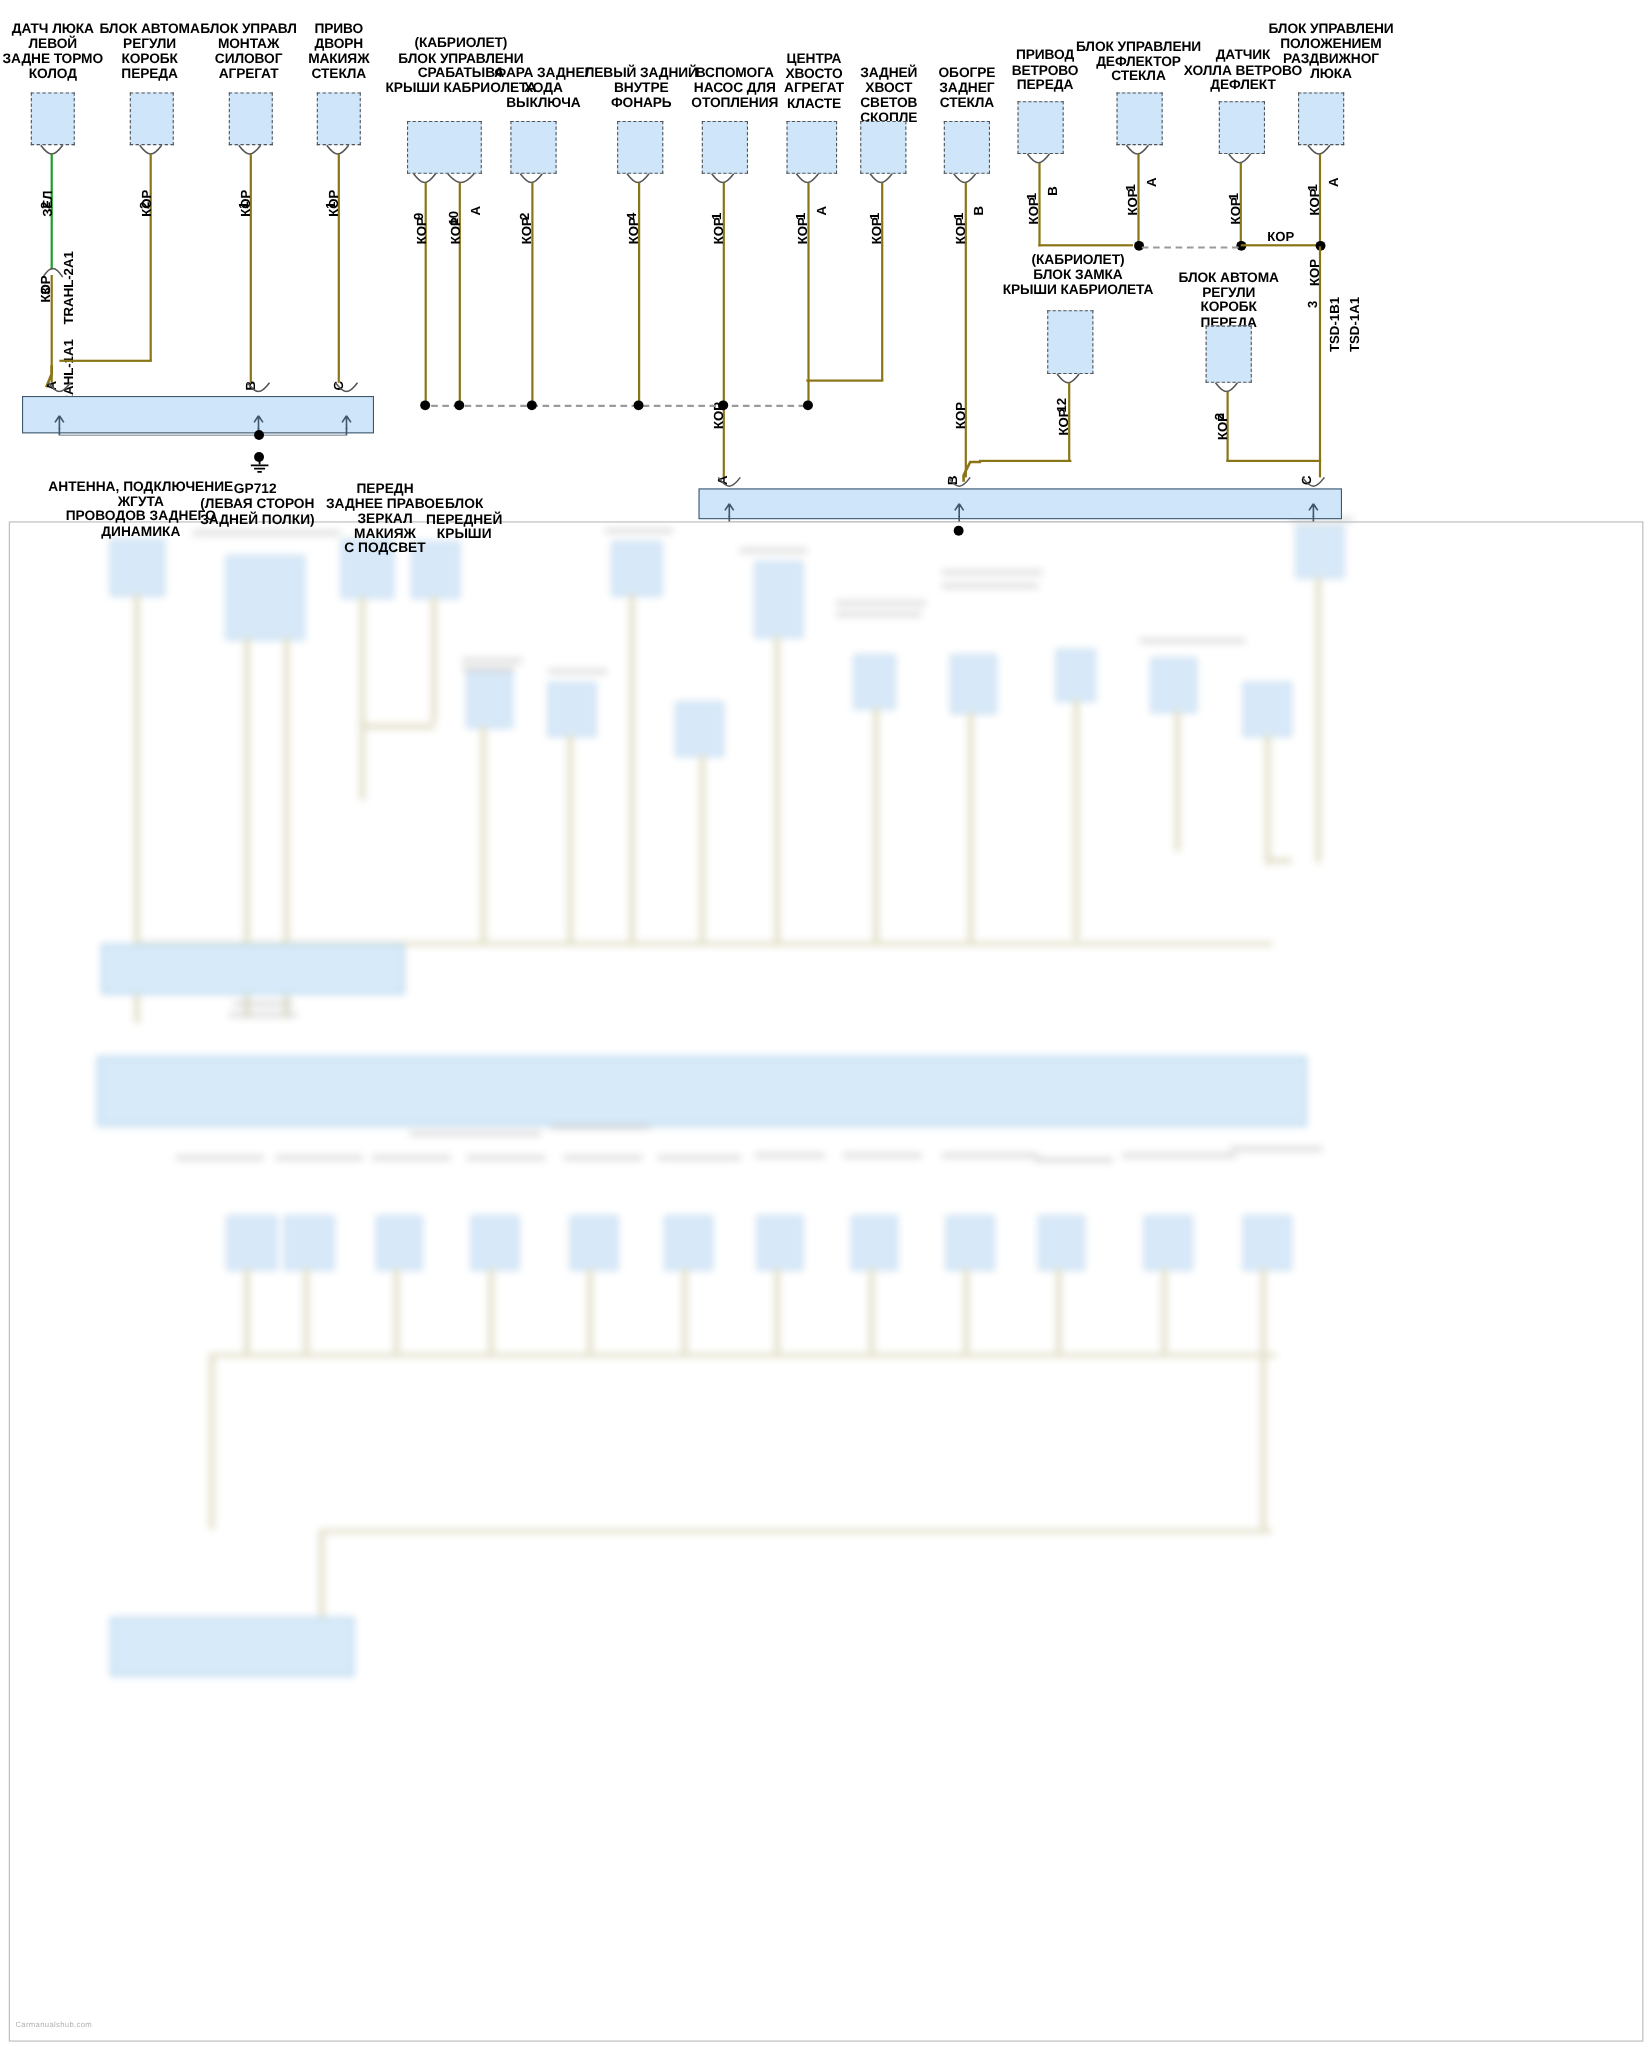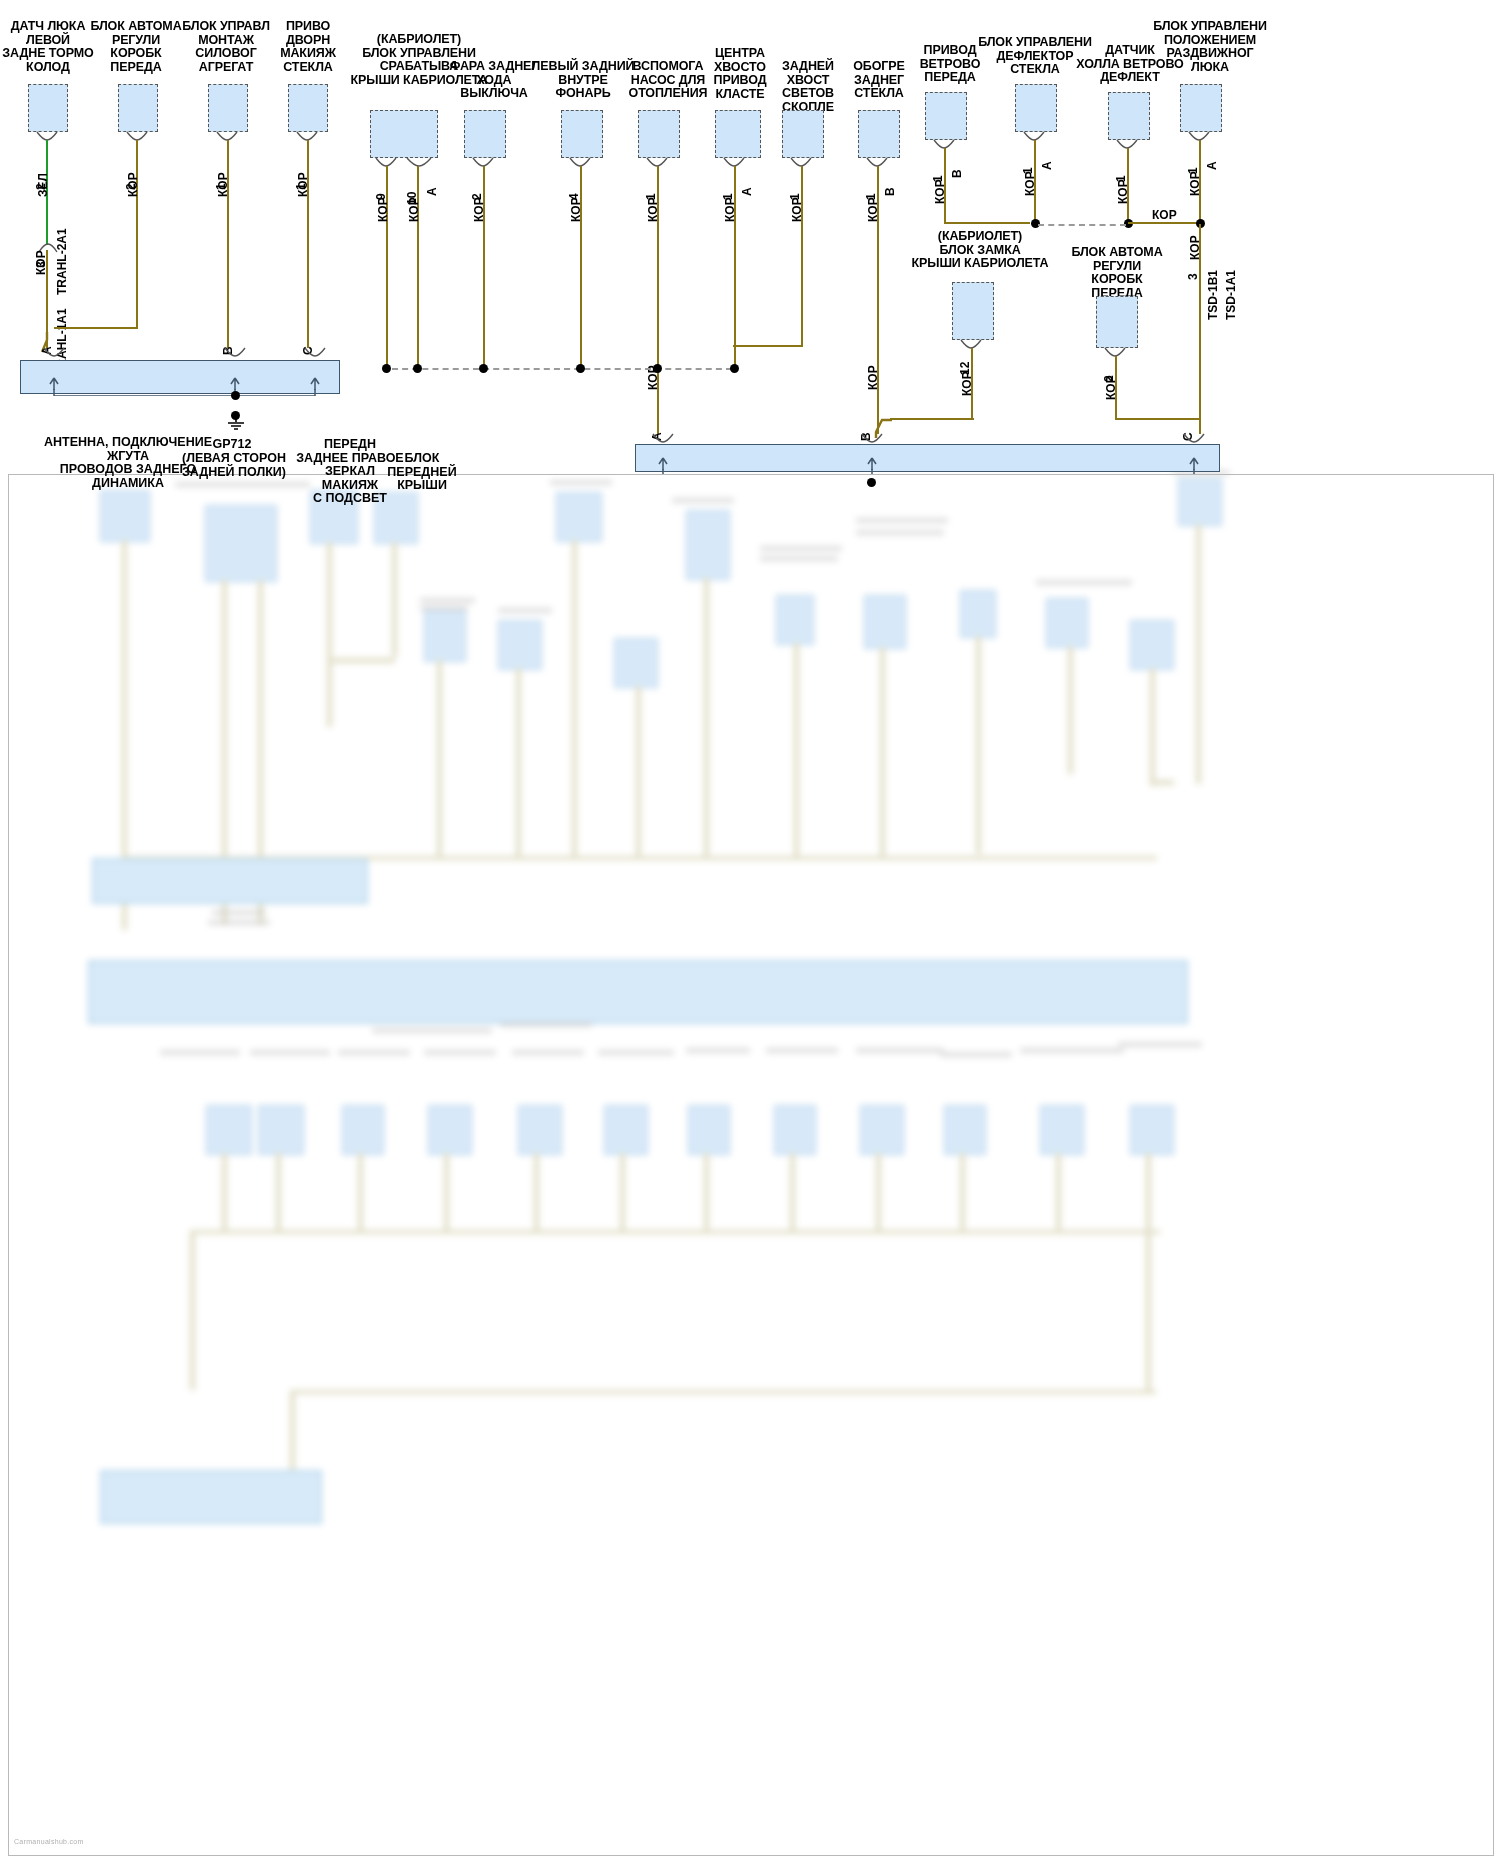--- a/index.html
+++ b/index.html
@@ -313,21 +313,21 @@
     <svg style="position:absolute;left:646px;top:157px;" width="22" height="10">
       <path d="M1 1 q6 8 10 8 q4 0 10 -8" fill="none" stroke="#555" stroke-width="1.4"></path>
     </svg>
     <div class="pinnum" style="left:644px;top:200px;">1</div>
     <div class="wire v" style="left:657px;top:166px;width:2.4px;height:268px;"></div>
     <div class="wirelbl" style="left:646px;top:222px;">КОР</div>
     <div class="wirelbl" style="left:646px;top:390px;">КОР</div>
 
     <div class="conn-label" style="left:700px;top:47px;width:80px;">ЦЕНТРА
 ХВОСТО
-ПРИВОД
+АГРЕГАТ
 КЛАСТЕ</div>
     <div class="conn-box" style="left:715px;top:110px;width:46px;height:48px;"></div>
     <svg style="position:absolute;left:723px;top:157px;" width="22" height="10">
       <path d="M1 1 q6 8 10 8 q4 0 10 -8" fill="none" stroke="#555" stroke-width="1.4"></path>
     </svg>
     <div class="pinnum" style="left:721px;top:200px;">1</div>
     <div class="pinnum" style="left:740px;top:196px;">A</div>
     <div class="wire v" style="left:734px;top:166px;width:2.4px;height:202px;"></div>
     <div class="wirelbl" style="left:723px;top:222px;">КОР</div>
 

